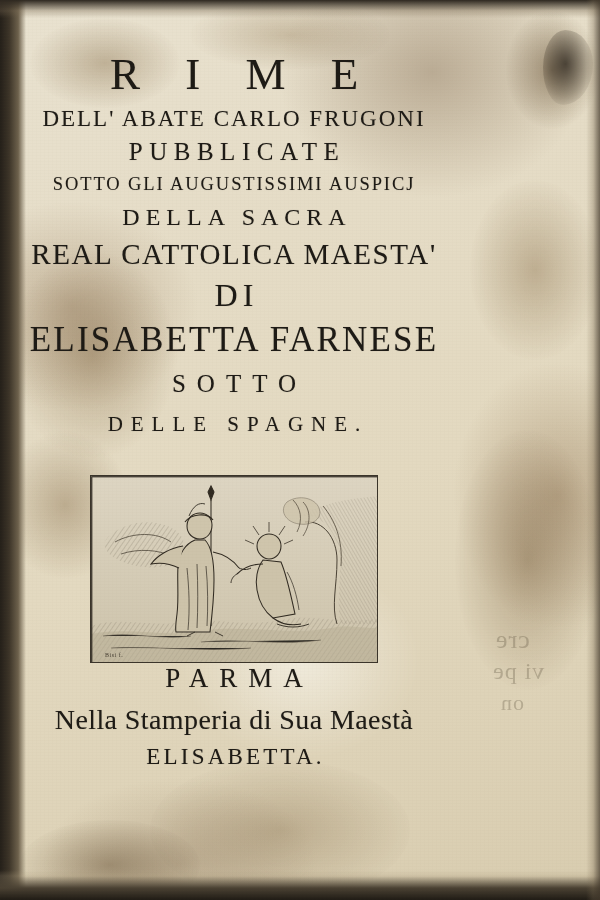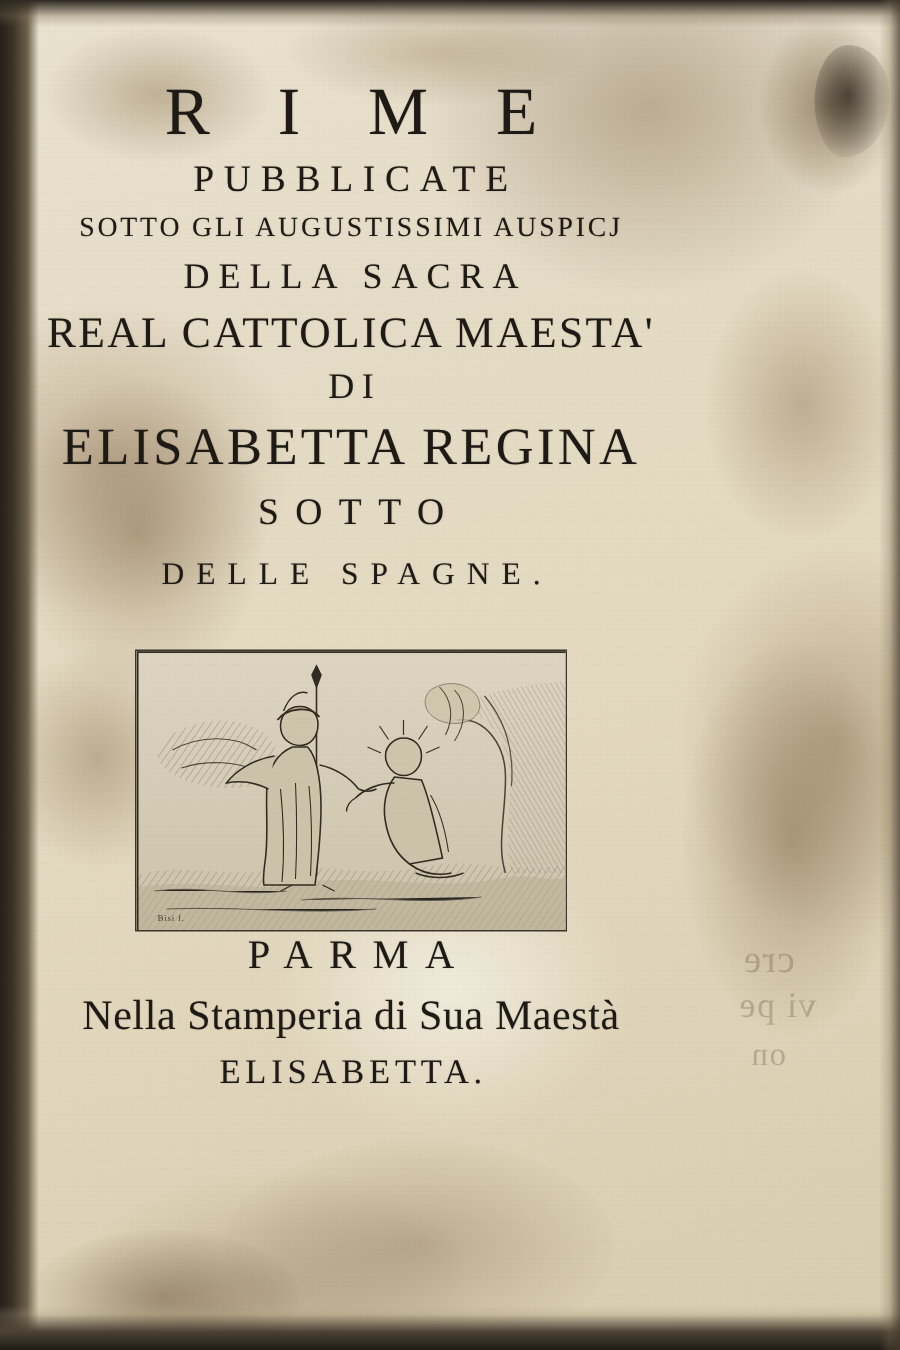--- a/index.html
+++ b/index.html
@@ -121,21 +121,21 @@
     letter-spacing: 6px;
     margin: 9px 0 2px 0;
     text-indent: 6px;
   }
   .l-6 {
     font-size: 29px;
     letter-spacing: 1.6px;
     margin: 7px 0 2px 0;
   }
   .l-7 {
-    font-size: 24px;
+    font-size: 32px;
     letter-spacing: 5px;
     margin: 6px 0 2px 0;
     text-indent: 5px;
   }
   .l-8 {
     font-size: 35px;
     letter-spacing: 2.2px;
     margin: 6px 0 2px 0;
   }
   .l-9 {
@@ -230,26 +230,27 @@
   <div class="bleed-text" style="left:500px; top:690px; font-size:22px;">on</div>
 
   <div class="gutter-left"></div>
   <div class="gutter-top"></div>
   <div class="gutter-bottom"></div>
   <div class="gutter-right"></div>
 
   <div class="content">
 
     <div class="line l-title">R I M E</div>
+    <div class="line l-2">DELL' ABATE CARLO FRUGONI</div>
     <div class="line l-3">PUBBLICATE</div>
     <div class="line l-4">SOTTO GLI AUGUSTISSIMI AUSPICJ</div>
     <div class="line l-5">DELLA SACRA</div>
     <div class="line l-6">REAL CATTOLICA MAESTA'</div>
     <div class="line l-7">DI</div>
-    <div class="line l-8">ELISABETTA REGINA</div>
+    <div class="line l-8">ELISABETTA FARNESE</div>
     <div class="line l-9">SOTTO</div>
     <div class="line l-10">DELLE SPAGNE.</div>
 
     <div class="vignette-wrap">
       <div class="vignette">
         <svg width="288" height="188" viewBox="0 0 288 188">
           <defs>
             <linearGradient id="sky" x1="0" y1="0" x2="0" y2="1">
               <stop offset="0%" stop-color="#ddd5c2"></stop>
               <stop offset="100%" stop-color="#cdc3ab"></stop>

